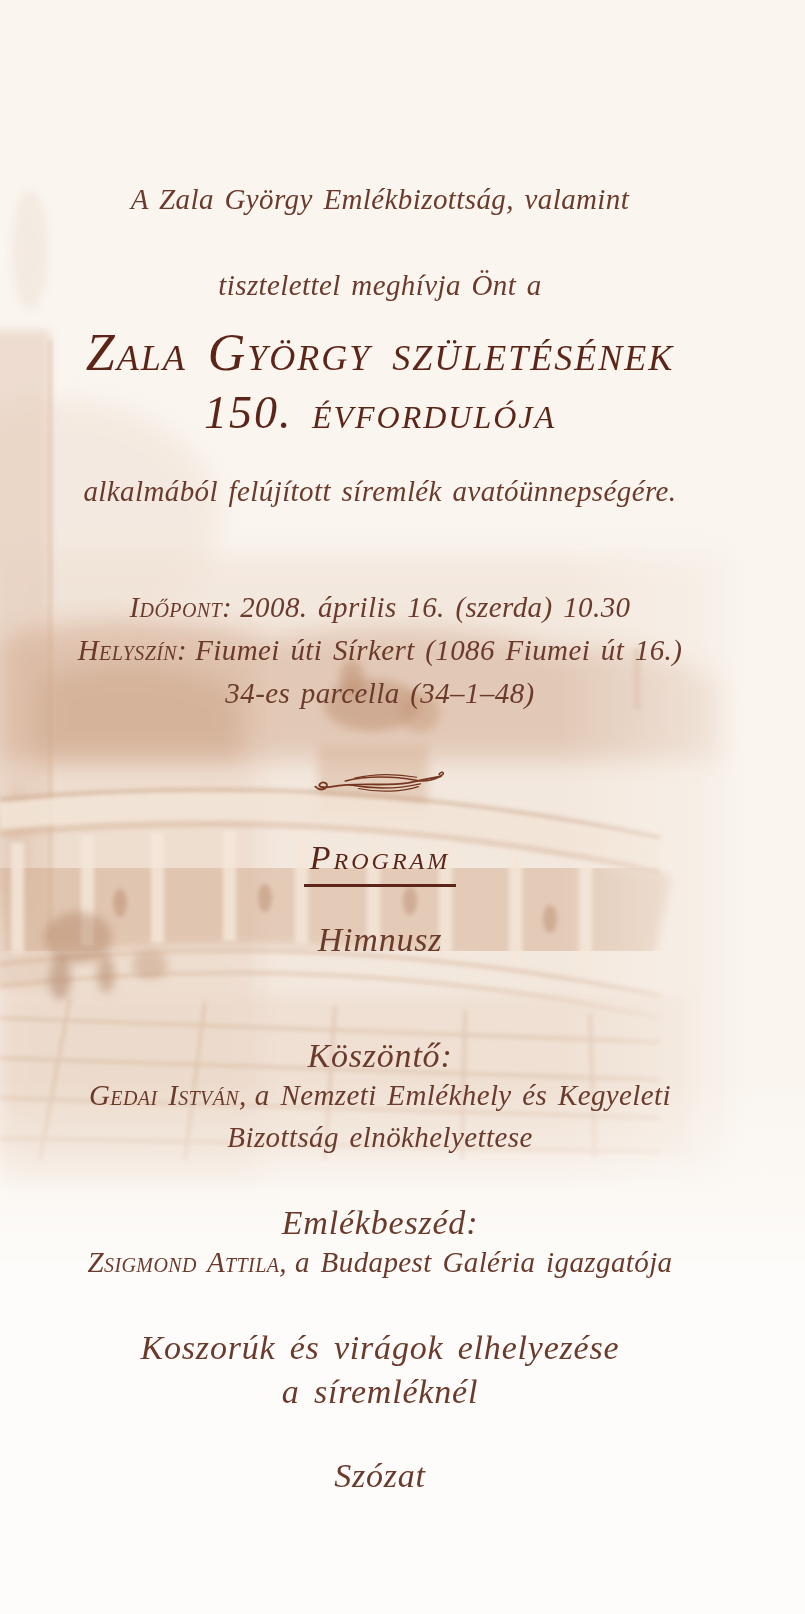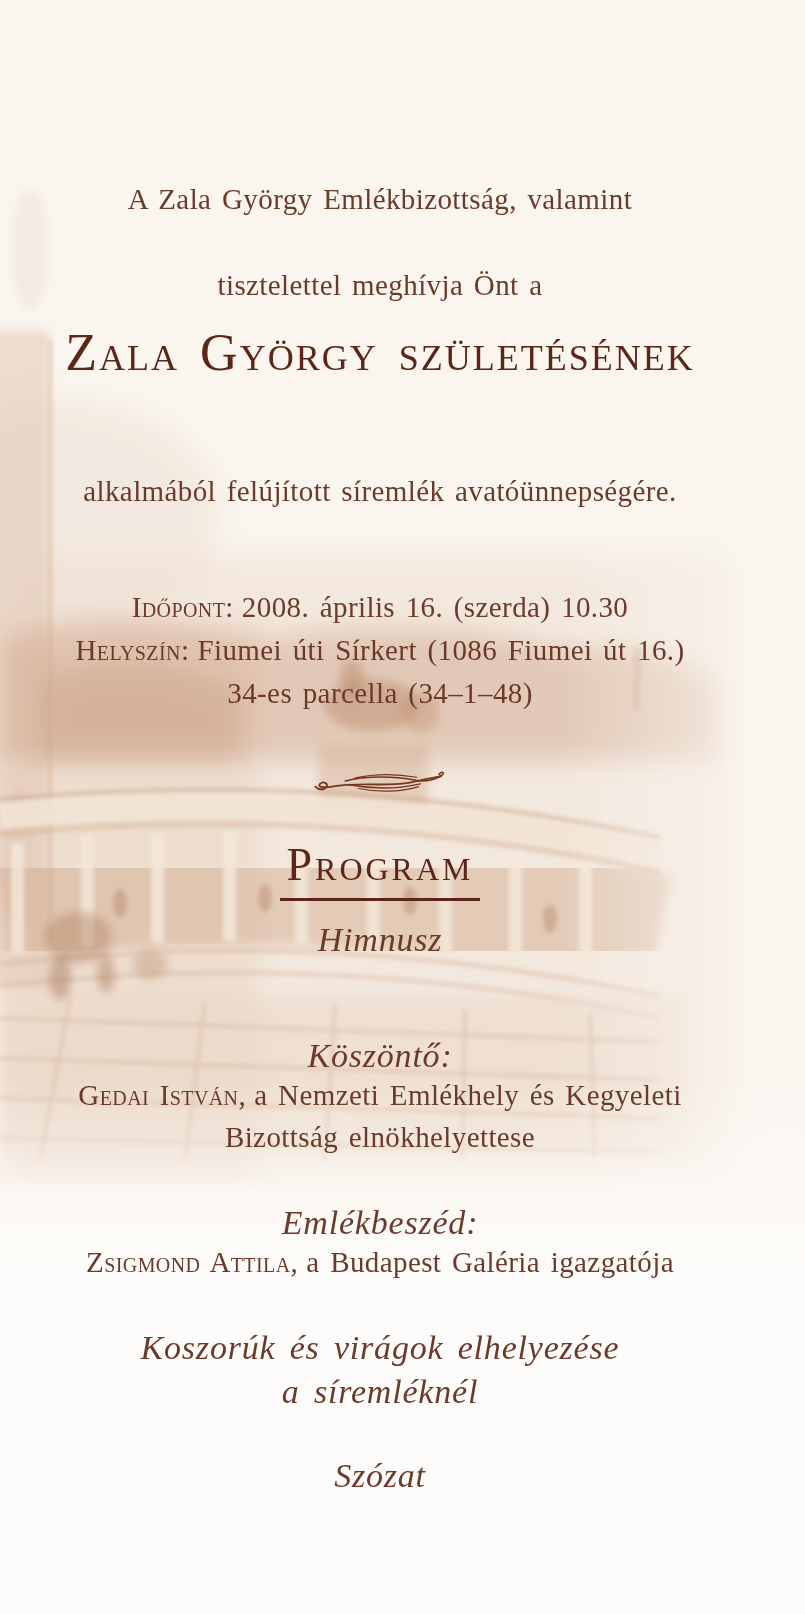--- a/index.html
+++ b/index.html
@@ -2,26 +2,26 @@
 <html lang="hu" style="--body-text: #6b3a2b; --heading-text: #5d2517; --paper: #faf5ef; --ornament: #76351f; --photo-tint: #dcc0ab;"><head>
 <meta charset="utf-8">
 <style>
   html,body{margin:0;padding:0;background:#e8e4de;}
   .page{position:relative;width:805px;height:1614px;overflow:hidden;
         background:var(--paper,#faf5ef);
         font-family:"Liberation Serif","DejaVu Serif",serif;
         color:var(--body-text,#6b3a2b);}
   .bg{position:absolute;left:0;top:0;}
   .col{position:absolute;left:0;top:0;width:760px;height:100%;}
-  .line{position:absolute;width:100%;text-align:center;line-height:1.18;}
+  .line{position:absolute;width:100%;text-align:center;line-height:1.18;font-style:italic;}
   .body{font-size:29px;letter-spacing:0.4px;word-spacing:3px;}
   .title{font-size:52px;font-variant:small-caps;color:var(--heading-text,#5d2517);
          letter-spacing:2px;word-spacing:6px;}
   .title2{font-size:46px;}
-  .heading{font-size:46px;font-variant:small-caps;color:var(--heading-text,#5d2517);letter-spacing:3px;}
+  .heading{font-size:34px;font-variant:small-caps;color:var(--heading-text,#5d2517);letter-spacing:3px;}
   .heading .underline{display:inline-block;border-bottom:3px solid currentColor;padding:0 6px 6px;}
   .it{font-style:italic;font-size:34px;letter-spacing:0.8px;word-spacing:5px;}
   .sc{font-variant:small-caps;margin-right:0.28em;}
   .orn{position:absolute;width:100%;text-align:center;color:var(--ornament,#76351f);}
 </style>
 </head>
 <body>
 
 <div class="page">
 
@@ -118,20 +118,21 @@
     <rect x="0" y="1080" width="805" height="185" fill="url(#fadeBottom)"></rect>
     <rect x="0" y="1262" width="805" height="352" fill="#fdfcfa"></rect>
   </svg>
 
   <div class="col">
 
     <div class="line body" style="top:182px">A Zala György Emlékbizottság, valamint</div>
     <div class="line body" style="top:268px">tisztelettel meghívja Önt a</div>
 
     <div class="line title" style="top:322px">Zala György születésének</div>
+    <div class="line title title2" style="top:386px">150. évfordulója</div>
 
     <div class="line body" style="top:474px">alkalmából felújított síremlék avatóünnepségére.</div>
 
     <div class="line body" style="top:590px">
       <span class="sc">Időpont:</span><span>2008. április 16. (szerda) 10.30</span>
     </div>
     <div class="line body" style="top:633px">
       <span class="sc">Helyszín:</span><span>Fiumei úti Sírkert (1086 Fiumei út 16.)</span>
     </div>
     <div class="line body" style="top:676px">34-es parcella (34–1–48)</div>

